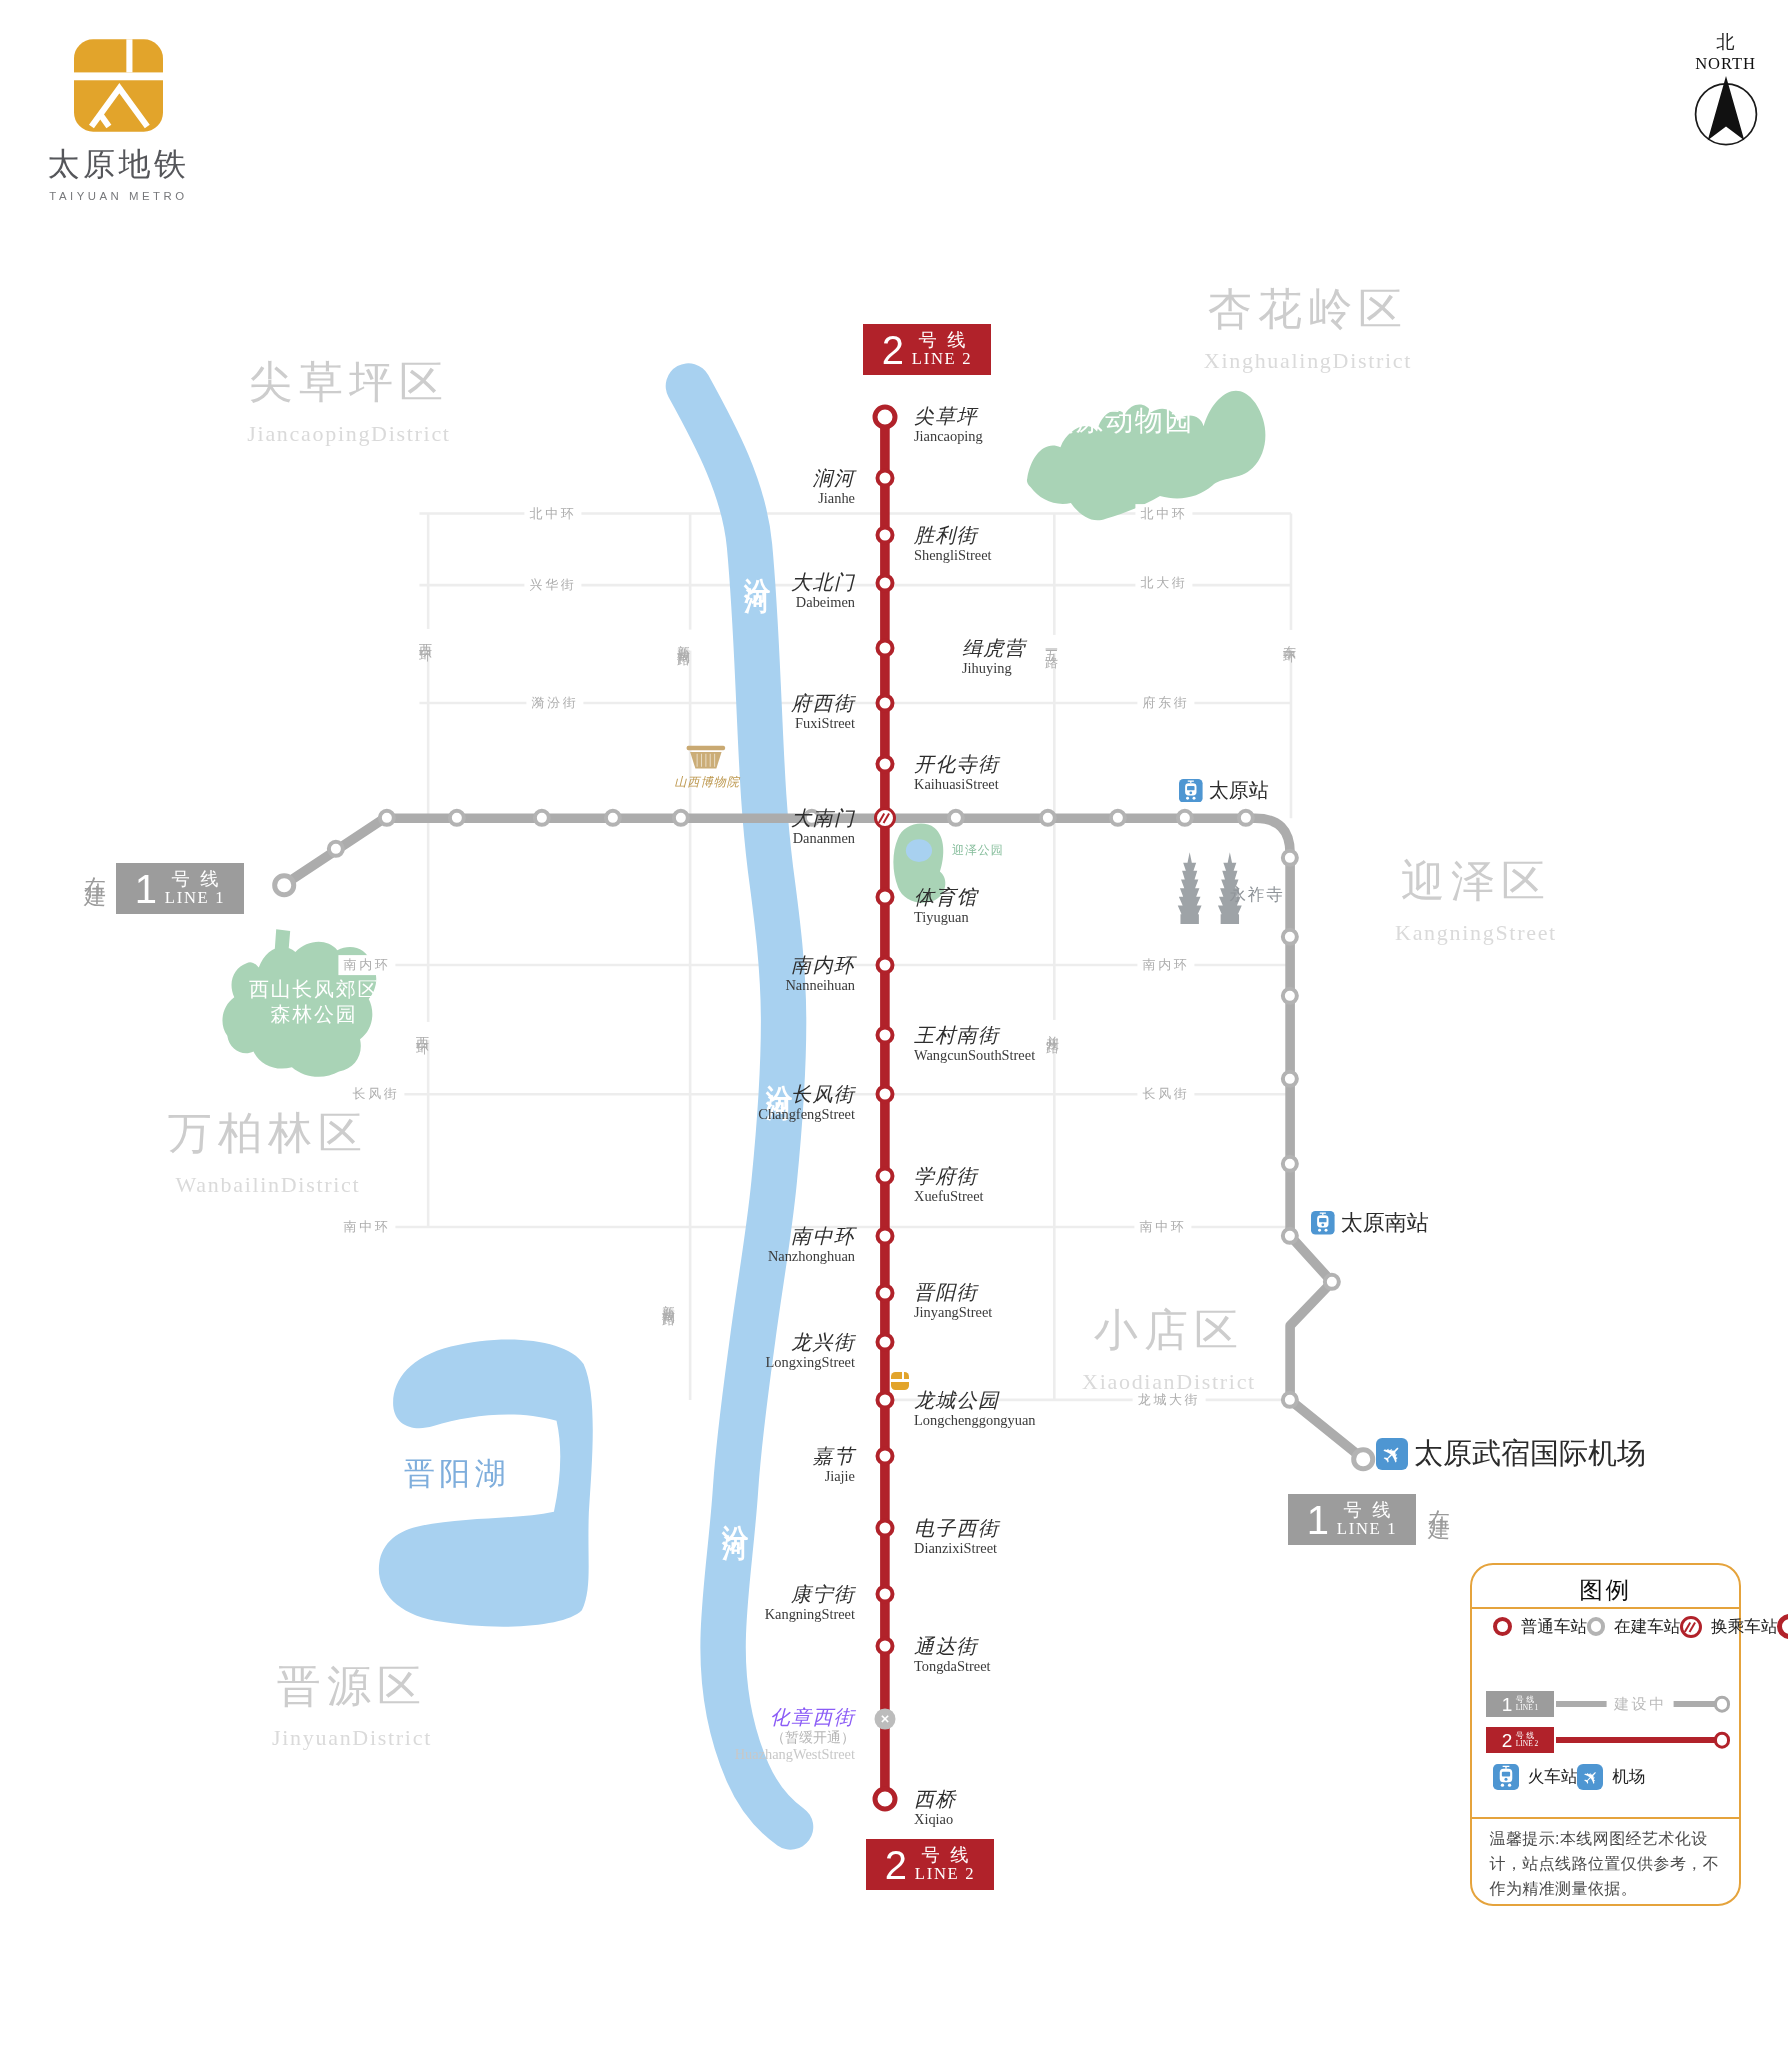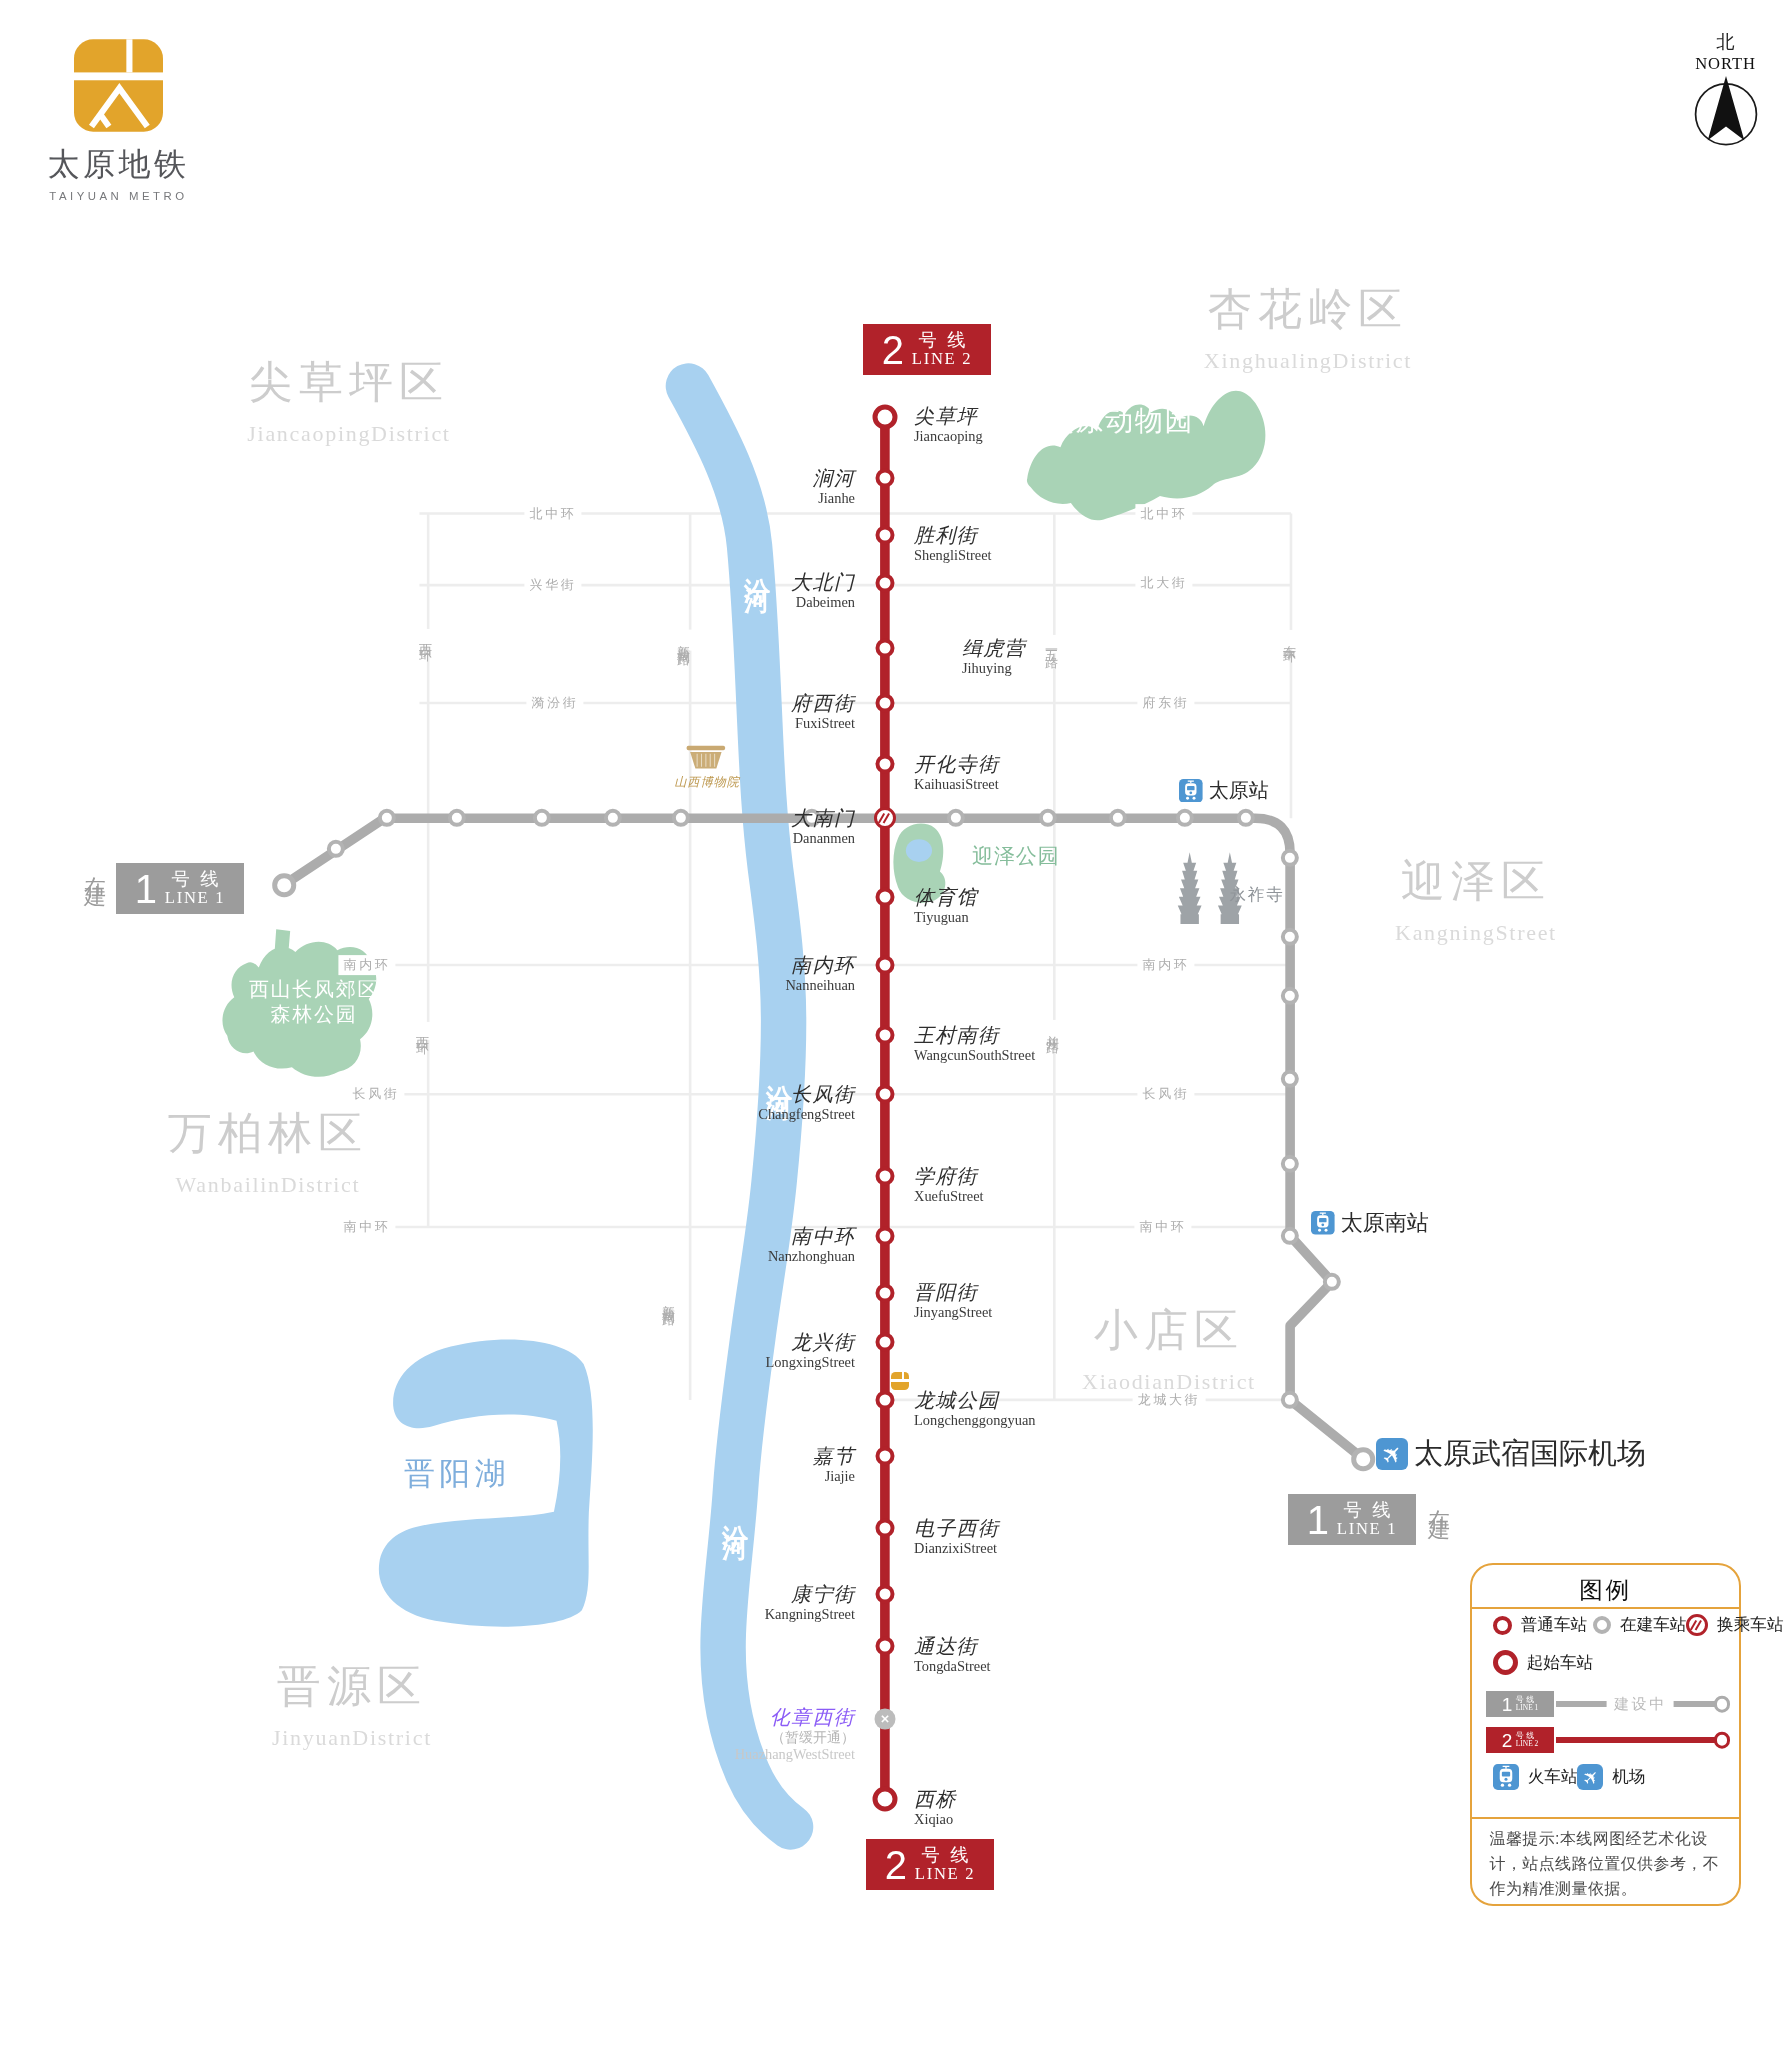--- a/index.html
+++ b/index.html
@@ -27,21 +27,21 @@
           padding:0.9px 5.2px;letter-spacing:2.6px;white-space:nowrap;z-index:3;}
   .street.vert{writing-mode:vertical-rl;padding:5.2px 0.9px;}
 
   
   .river-label{position:absolute;transform:translate(-50%,0);writing-mode:vertical-rl;color:#fff;
                font-size:26px;letter-spacing:10.5px;z-index:2;font-weight:bold;}
   .lake-label{position:absolute;transform:translate(-50%,-50%);color:#7FAEDC;font-size:31px;
               letter-spacing:4.4px;z-index:2;white-space:nowrap;}
   .green-label{position:absolute;transform:translate(-50%,-50%);color:#fff;font-size:20px;
                letter-spacing:1.7px;z-index:2;text-align:center;white-space:nowrap;line-height:1.25;}
-  .yingze-label{position:absolute;color:#85BD9B;font-size:21px;letter-spacing:0.9px;z-index:2;white-space:nowrap;margin-left:20px;}
+  .yingze-label{position:absolute;color:#85BD9B;font-size:12px;letter-spacing:0.9px;z-index:2;white-space:nowrap;}
 
   
   .badge{position:absolute;width:128px;height:51px;display:flex;align-items:center;justify-content:center;
          gap:7.9px;color:#fff;z-index:6;}
   .badge.red{background:#B1222A;}
   .badge.gray{background:#9C9C9C;}
   .badge .num{font-size:40px;line-height:1;}
   .badge .col{display:flex;flex-direction:column;align-items:center;line-height:1.1;}
   .badge .col .zh{font-size:18.3px;letter-spacing:10.5px;margin-right:-10.5px;}
   .badge .col .en{font-size:16.6px;font-family:"Liberation Serif",serif;letter-spacing:1.7px;}
@@ -82,21 +82,21 @@
   .mini-logo .band{position:absolute;left:0;right:0;top:7px;height:2.6px;background:#fff;}
   .mini-logo .slit{position:absolute;left:10.5px;top:0;width:2.2px;height:7px;background:#fff;}
 
   
   .legend{position:absolute;left:1470px;top:1563px;width:271px;height:343px;border:2.6px solid #E5A33C;
           border-radius:23px;box-sizing:border-box;background:#fff;z-index:7;}
   .lg-title{position:absolute;top:8.7px;left:0;width:100%;text-align:center;font-size:23.6px;
             letter-spacing:2.6px;color:#111;}
   .lg-div{position:absolute;left:0;right:0;border-top:2.2px solid #E5A33C;}
   .lg-items{position:absolute;top:49px;left:21px;right:8.7px;display:grid;
-            grid-template-columns:1fr 1fr 1fr;row-gap:14px;}
+            grid-template-columns:1fr 1fr 1fr 1fr;row-gap:14px;}
   .lg-item{display:flex;align-items:center;gap:8.7px;}
   .lg-lbl{font-size:16.6px;color:#222;white-space:nowrap;}
   .mk.inl{position:static;transform:none;display:inline-block;flex:none;}
   .lg-sample{position:absolute;left:14px;right:14px;height:26px;display:flex;align-items:center;}
   .lg-badge{width:68px;height:26px;display:flex;align-items:center;justify-content:center;gap:3.5px;
             color:#fff;flex:none;}
   .lg-badge.gray{background:#9C9C9C;}
   .lg-badge.red{background:#B1222A;}
   .lg-badge .num{font-size:19px;line-height:1;}
   .lg-badge .col{display:flex;flex-direction:column;align-items:flex-start;line-height:1.1;}

